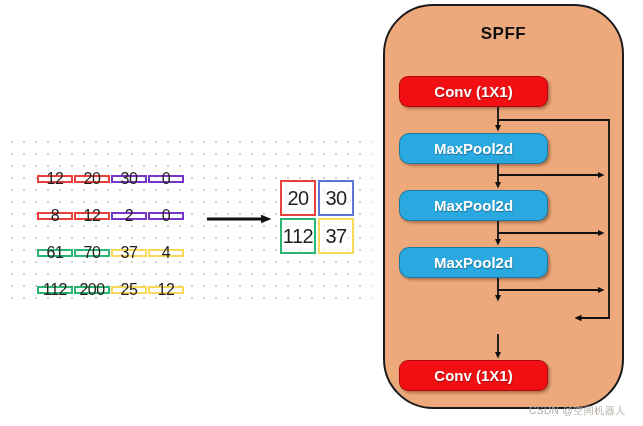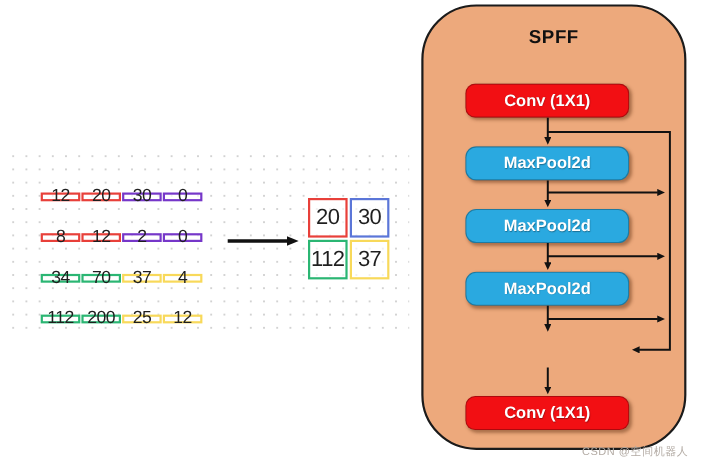--- a/index.html
+++ b/index.html
@@ -39,21 +39,21 @@
   
   .spff{
     position:absolute;left:383px;top:4px;width:241px;height:405px;
     box-sizing:border-box;background:#eda97c;border:2px solid #1b1b1b;border-radius:50px;
   }
   .spff-title{
     position:absolute;left:383px;top:24px;width:241px;text-align:center;
     font-size:17px;font-weight:600;color:#111;letter-spacing:0.5px;
   }
   .node{
-    position:absolute;left:423px;width:149px;height:31px;box-sizing:border-box;
+    position:absolute;left:399px;width:149px;height:31px;box-sizing:border-box;
     border-radius:9px;color:#fff;font-weight:bold;font-size:15px;
     display:flex;align-items:center;justify-content:center;
     border:1px solid rgba(0,0,0,0.28);
     box-shadow:2px 2px 3px rgba(90,45,15,0.45);
     text-shadow:0.5px 0.5px 1px rgba(0,0,0,0.35);
   }
   .node-red{background:#f20f13;}
   .node-blue{background:#2aa9e0;border-radius:10px;}
   .n0{top:76px;} .n1{top:133px;} .n2{top:190px;} .n3{top:247px;} .n4{top:303px;} .n5{top:360px;}
   .arrow-layer{position:absolute;left:0;top:0;width:643px;height:426px;pointer-events:none;}
@@ -71,21 +71,21 @@
 
   <div class="input-matrix">
     <div class="cell q-red">12</div>
     <div class="cell q-red">20</div>
     <div class="cell q-purple">30</div>
     <div class="cell q-purple">0</div>
     <div class="cell q-red">8</div>
     <div class="cell q-red">12</div>
     <div class="cell q-purple">2</div>
     <div class="cell q-purple">0</div>
-    <div class="cell q-green">34</div>
+    <div class="cell q-green">61</div>
     <div class="cell q-green">70</div>
     <div class="cell q-yellow">37</div>
     <div class="cell q-yellow">4</div>
     <div class="cell q-green">112</div>
     <div class="cell q-green">200</div>
     <div class="cell q-yellow">25</div>
     <div class="cell q-yellow">12</div>
   </div>
 
   <div class="output-matrix">

